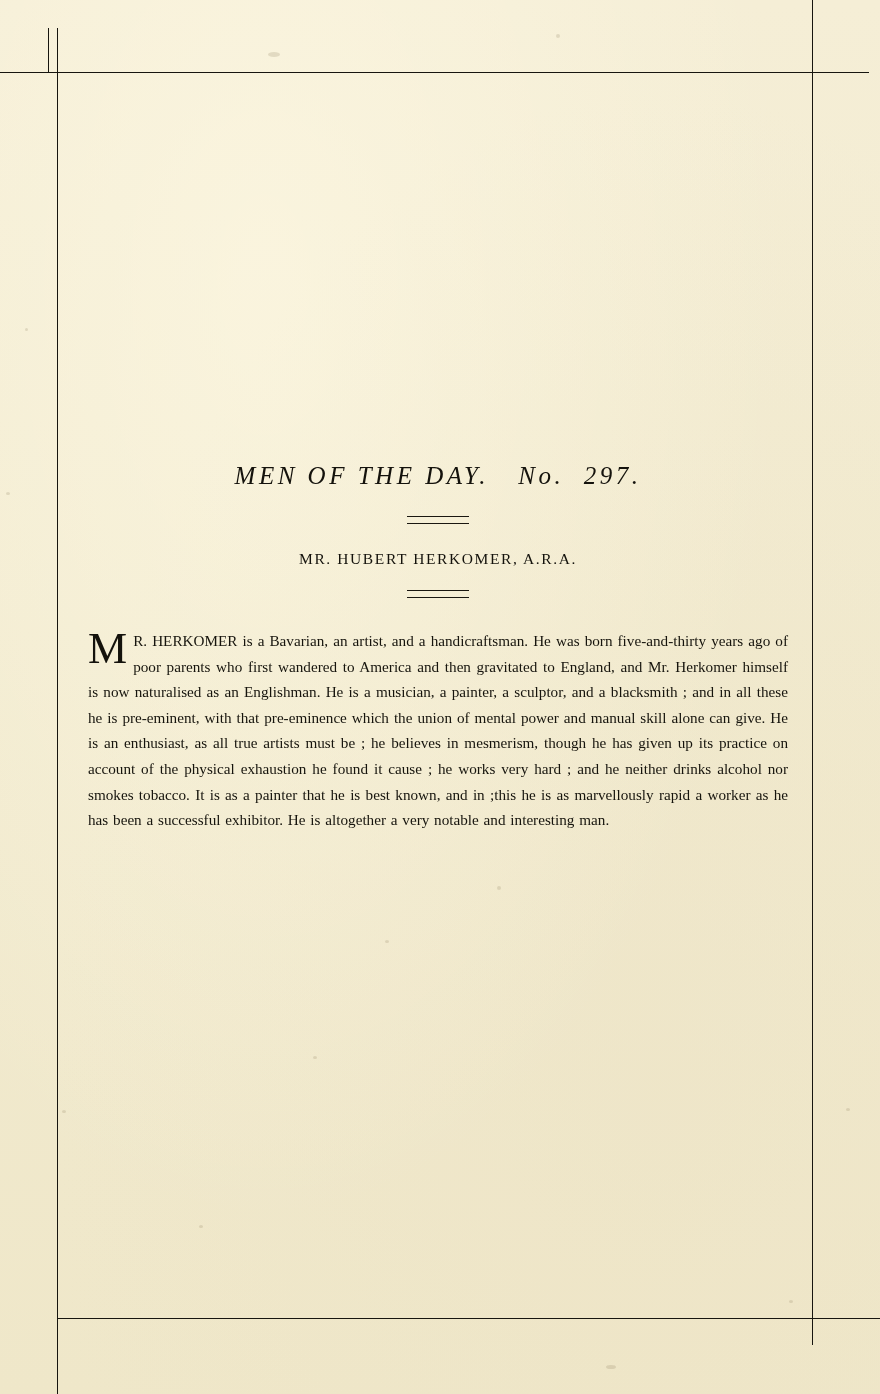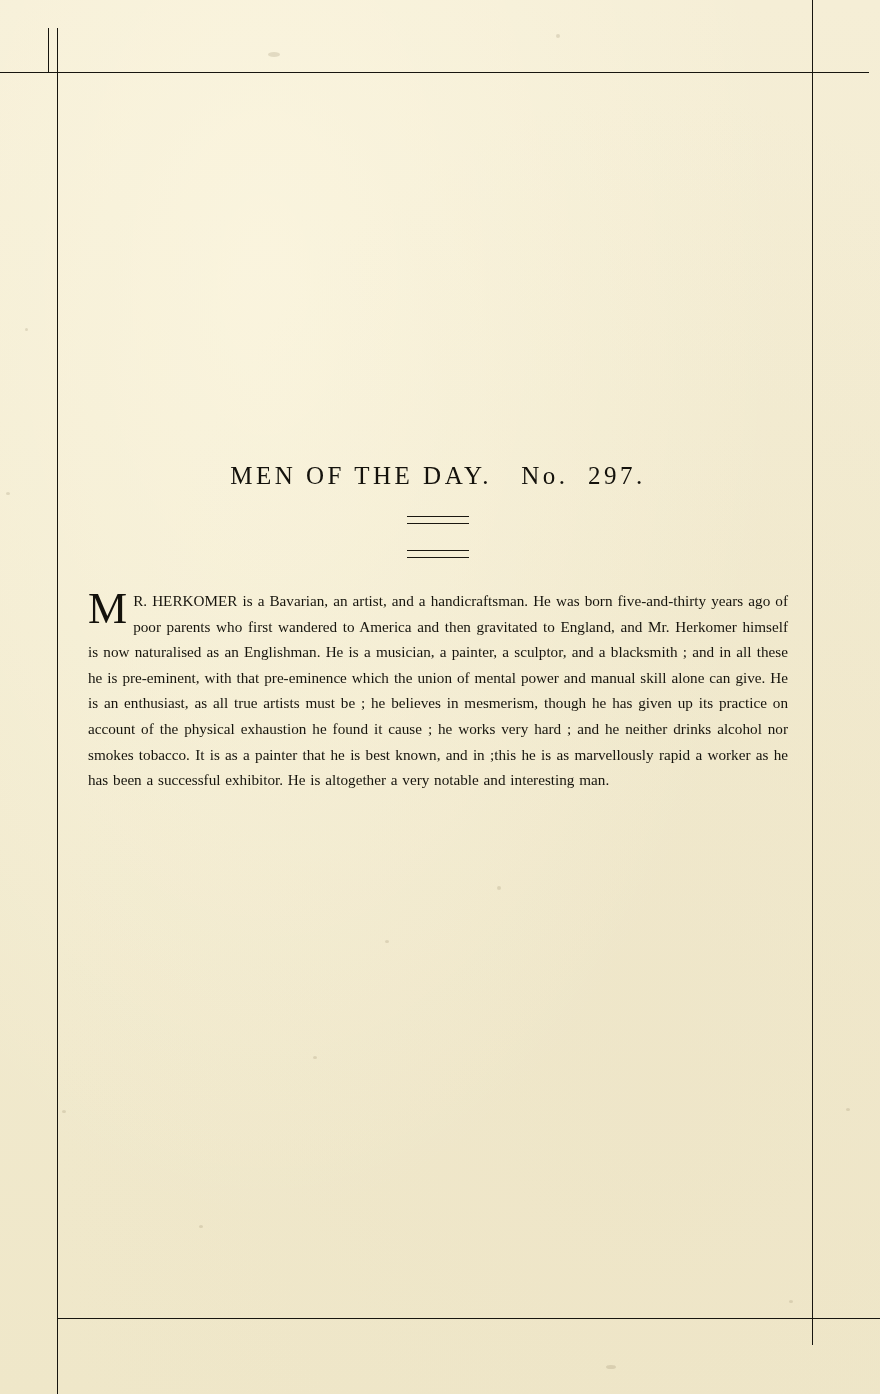--- a/index.html
+++ b/index.html
@@ -48,20 +48,21 @@
   }
 
   #men-of-the-day {
     text-align: center;
     font-size: 25px;
     letter-spacing: 3.5px;
     color: #14120c;
     font-family: "Liberation Serif", serif;
     margin: 0 0 22px 0;
     font-weight: normal;
+    font-style: italic;
   }
 
   .divider {
     width: 62px;
     height: 6px;
     margin: 0 auto;
     border-top: 1.6px solid #1a1710;
     border-bottom: 1.6px solid #1a1710;
   }
 
@@ -130,19 +131,20 @@
   <div id="content">
 
     <h1 id="men-of-the-day">
       <span>MEN OF THE DAY.</span>
       &nbsp;&nbsp;<span>No.</span>
       &nbsp;<span>297.</span>
     </h1>
 
     <div class="divider" id="divider-top"></div>
 
+    <h2 id="subject-name">MR.  HUBERT  HERKOMER,  A.R.A.</h2>
 
     <div class="divider" id="divider-bottom"></div>
 
     <p id="body-text"><span id="dropcap">M</span><span>R. HERKOMER is a Bavarian, an artist, and a handicraftsman.   He was born five-and-thirty years ago of poor parents who first wandered to America and then gravitated to England, and Mr. Herkomer himself is now naturalised as an Englishman.   He is a musician, a painter, a sculptor, and a blacksmith ; and in all these he is pre-eminent, with that pre-eminence which the union of mental power and manual skill alone can give.   He is an enthusiast, as all true artists must be ; he believes in mesmerism, though he has given up its practice on account of the physical exhaustion he found it cause ; he works very hard ; and he neither drinks alcohol nor smokes tobacco.   It is as a painter that he is best known, and in ;this he is as marvellously rapid a worker as he has been a successful exhibitor.   He is altogether a very notable and interesting man.</span></p>
 
   </div>
 </div>
 
 </body></html>

